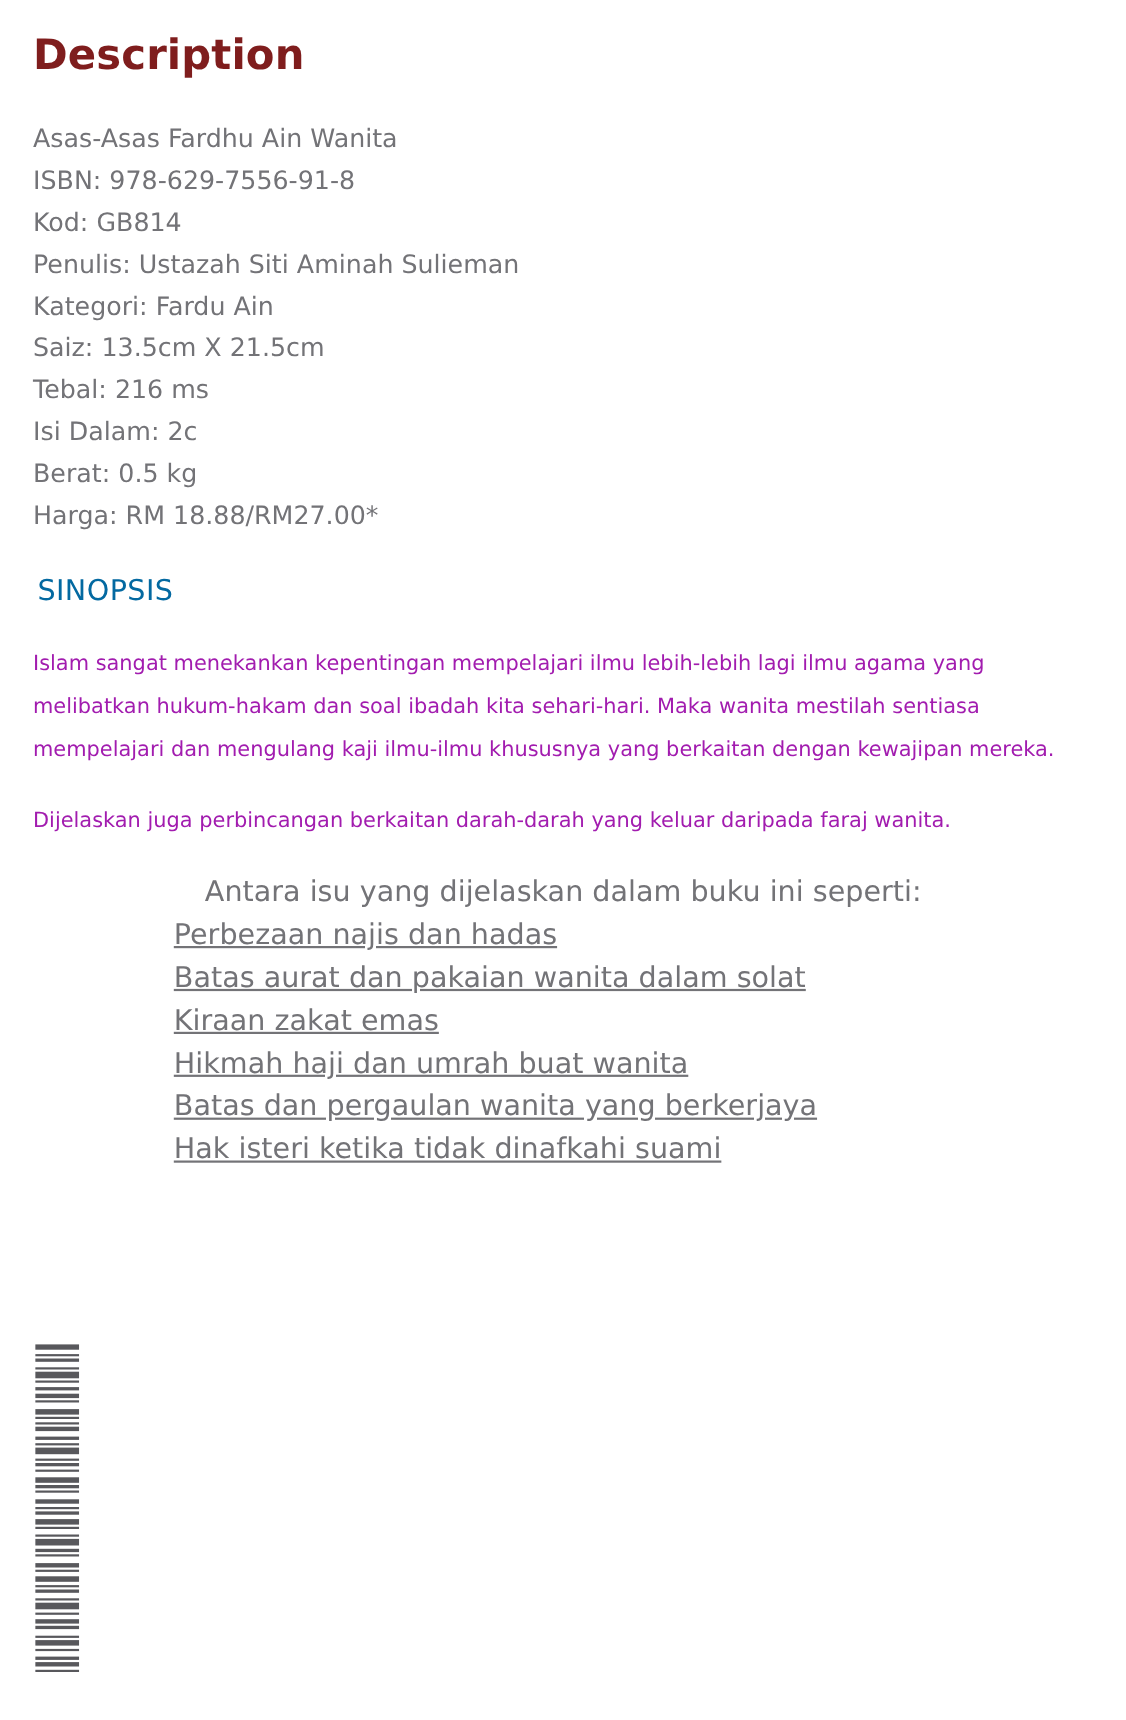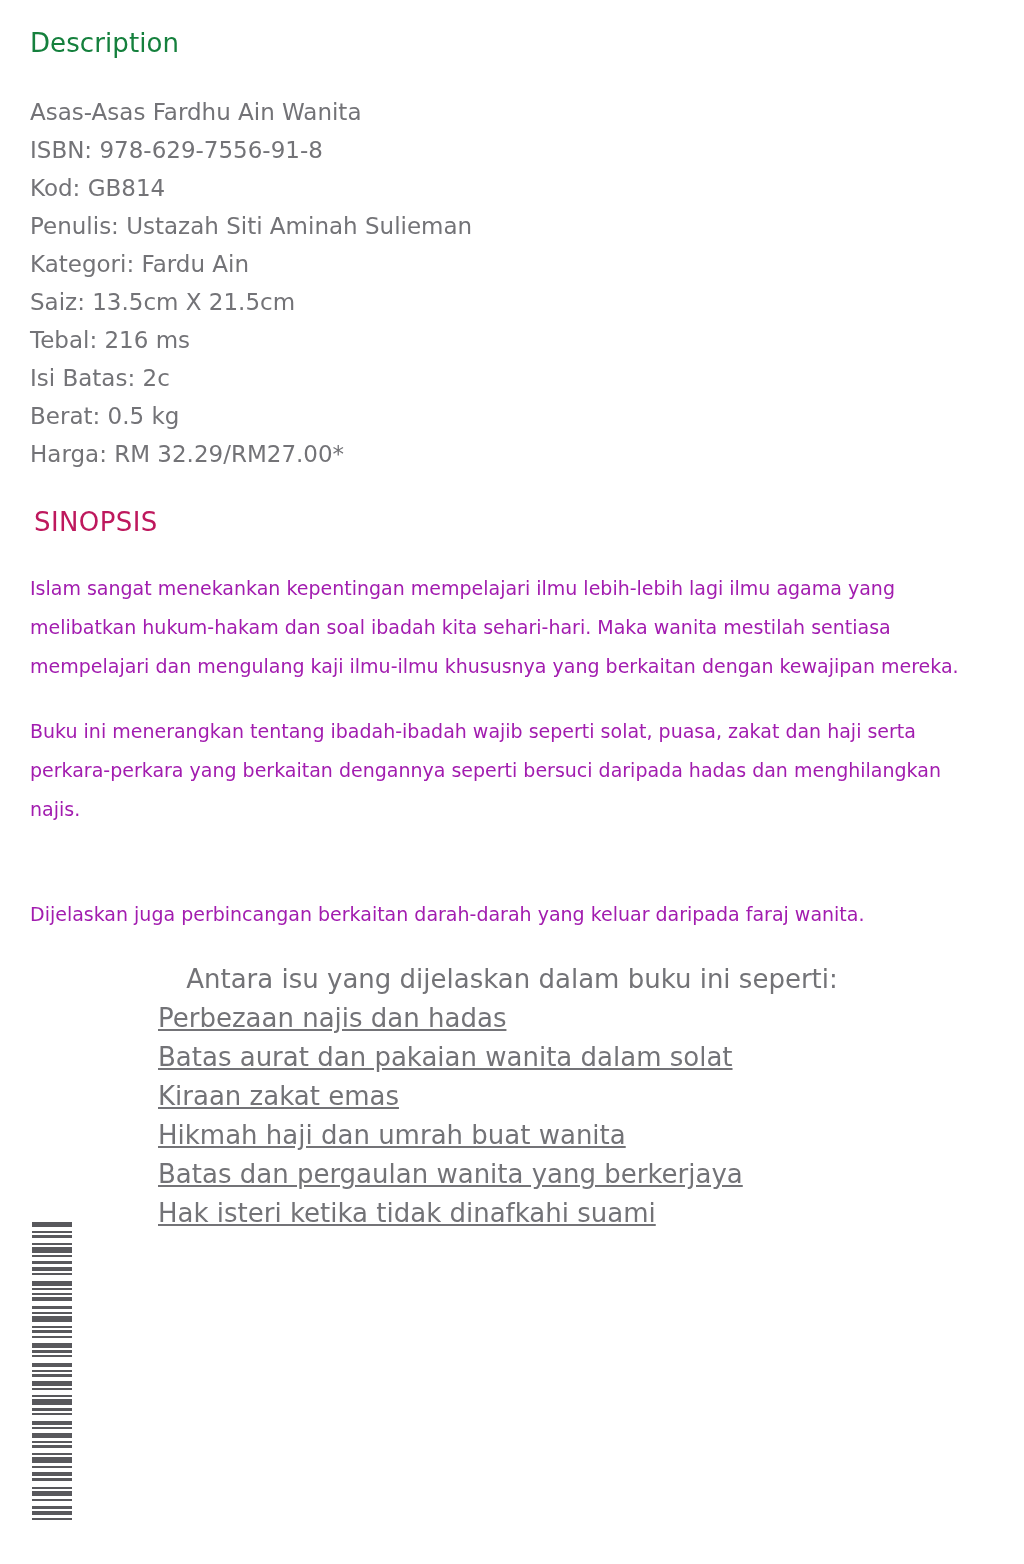--- a/index.html
+++ b/index.html
@@ -16,40 +16,40 @@
     overflow: hidden;
   }
   .page {
     position: relative;
     width: 1024px;
     height: 1564px;
     box-sizing: border-box;
     padding: 28px 30px 0 30px;
   }
   .heading {
-    font-size: 26px;
+    font-size: 38px;
     line-height: 1.2;
-    color: #15803d;
-    font-weight: 400;
+    color: #7f1d1d;
+    font-weight: 700;
     margin: 0 0 34px 0;
     letter-spacing: 0.1px;
   }
   .meta-block {
     font-size: 23px;
     line-height: 38px;
     color: #737377;
     margin-bottom: 30px;
   }
   .meta-line {
     white-space: pre;
   }
   .sinopsis-label {
     font-size: 26px;
     line-height: 38px;
-    color: #be185d;
+    color: #0369a1;
     margin: 0 0 28px 4px;
     letter-spacing: 0.4px;
   }
   .para {
     font-size: 19px;
     line-height: 39px;
     color: #a21caf;
     margin: 0 0 26px 0;
     max-width: 955px;
   }
@@ -96,29 +96,28 @@
   <h1 class="heading">Description</h1>
 
   <div class="meta-block">
     <div class="meta-line">Asas-Asas Fardhu Ain Wanita</div>
     <div class="meta-line">ISBN: 978-629-7556-91-8</div>
     <div class="meta-line">Kod: GB814</div>
     <div class="meta-line">Penulis: Ustazah Siti Aminah Sulieman</div>
     <div class="meta-line">Kategori: Fardu Ain</div>
     <div class="meta-line">Saiz: 13.5cm X 21.5cm</div>
     <div class="meta-line">Tebal: 216 ms</div>
-    <div class="meta-line">Isi Batas: 2c</div>
+    <div class="meta-line">Isi Dalam: 2c</div>
     <div class="meta-line">Berat: 0.5 kg</div>
-    <div class="meta-line">Harga: RM 32.29/RM27.00*</div>
+    <div class="meta-line">Harga: RM 18.88/RM27.00*</div>
   </div>
 
   <div class="sinopsis-label">SINOPSIS</div>
 
   <p class="para">Islam sangat menekankan kepentingan mempelajari ilmu lebih-lebih lagi ilmu agama yang melibatkan hukum-hakam dan soal ibadah kita sehari-hari. Maka wanita mestilah sentiasa mempelajari dan mengulang kaji ilmu-ilmu khususnya yang berkaitan dengan kewajipan mereka.</p>
-  <p class="para gap-extra">Buku ini menerangkan tentang ibadah-ibadah wajib seperti solat, puasa, zakat dan haji serta perkara-perkara yang berkaitan dengannya seperti bersuci daripada hadas dan menghilangkan najis.</p>
   <p class="para">Dijelaskan juga perbincangan berkaitan darah-darah yang keluar daripada faraj wanita.</p>
 
   <p class="list-intro">Antara isu yang dijelaskan dalam buku ini seperti:</p>
 
   <ul class="bullet-list">
     <li>Perbezaan najis dan hadas</li>
     <li>Batas aurat dan pakaian wanita dalam solat</li>
     <li>Kiraan zakat emas</li>
     <li>Hikmah haji dan umrah buat wanita</li>
     <li>Batas dan pergaulan wanita yang berkerjaya</li>

